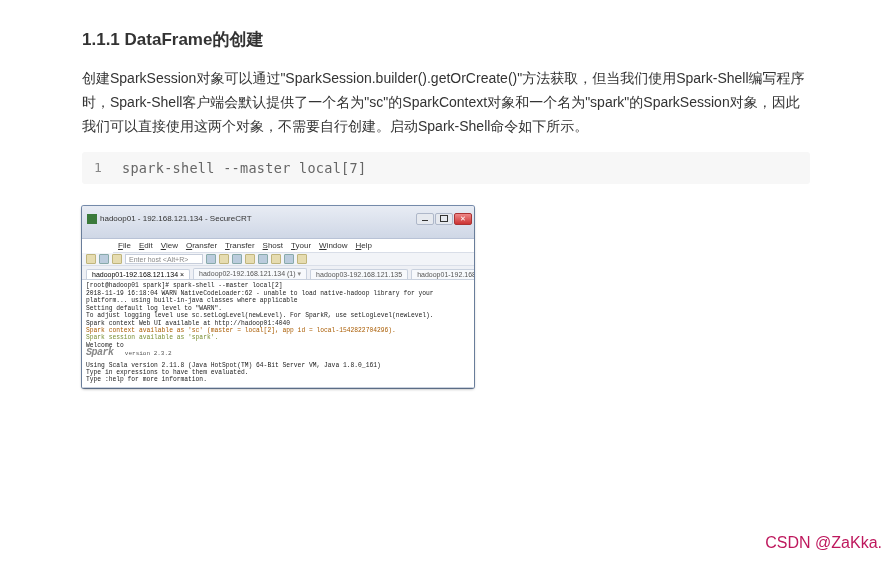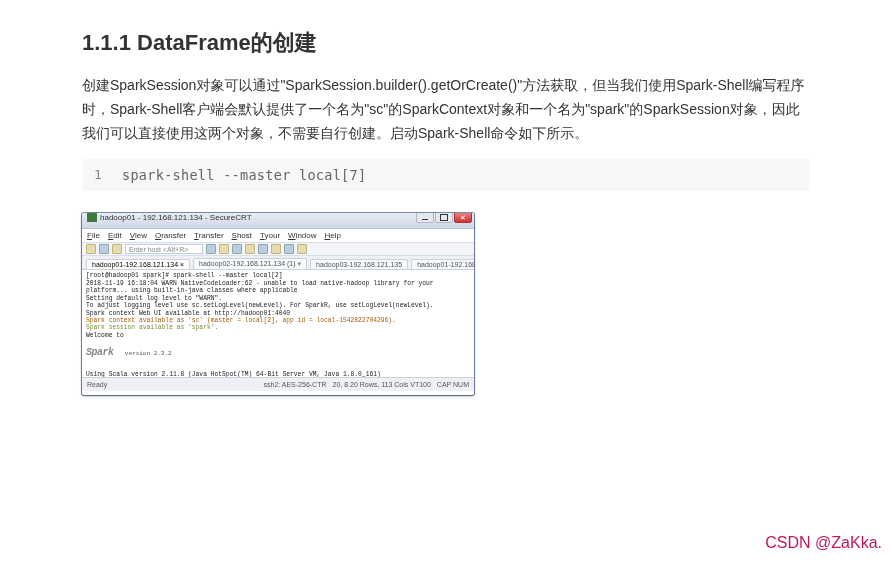--- a/index.html
+++ b/index.html
@@ -9,21 +9,21 @@
     width: 892px;
     height: 572px;
     overflow: hidden;
     position: relative;
     color: #333;
   }
   .content {
     padding: 28px 82px 10px 82px;
   }
   h3.heading {
-    font-size: 22px;
+    font-size: 17px;
     font-weight: 700;
     color: #333;
     margin-bottom: 16px;
   }
   p.para {
     font-size: 14px;
     line-height: 1.7;
     color: #333;
     margin-bottom: 14px;
   }
@@ -70,21 +70,21 @@
     width: 392px;
     height: 182px;
     margin: 2px 0 30px 0;
     box-shadow: 0 1px 3px rgba(0,0,0,0.4), 0 0 0 1px #7b92b4;
     border-radius: 2px;
     overflow: hidden;
     background: #fff;
     font-family: Tahoma, "Microsoft YaHei", sans-serif;
   }
   .titlebar {
-    height: 16px;
+    height: 33px;
     background: linear-gradient(#e8ecf4, #cfd7e6);
     border-bottom: 1px solid #b8c2d6;
     display: flex;
     align-items: center;
     justify-content: space-between;
     padding: 0 2px 7px 5px;
   }
   .title-left { display: flex; align-items: center; gap: 3px; }
   .title-icon {
     width: 10px; height: 10px;
@@ -111,20 +111,21 @@
   .wbtn.close::after { content:"✕"; font-size:7px; color:#fff; line-height:1;}
   .menubar {
     height: 14px;
     display: flex;
     gap: 8px;
     padding: 2px 5px;
     align-items: center;
     border-bottom: 1px solid #d9dee8;
     font-size: 8px;
     color: #333;
+    margin-left: 31px;
   }
   .menubar span u { text-decoration: underline; }
   .toolbar {
     height: 13px;
     display: flex;
     align-items: center;
     padding: 0 4px;
     gap: 3px;
     border-bottom: 1px solid #d9dee8;
     background: #f2f4f8;
@@ -185,21 +186,21 @@
   .terminal .cyan { color: #7a8f35; }
   .terminal .ascii-logo {
     font-family: "Courier New", monospace;
     font-size: 10px;
     line-height: 0.8;
     color: #888;
     font-style: italic;
     letter-spacing: -0.5px;
     font-weight: bold;
     display: inline-block;
-    margin: 10px 0;
+    margin: 0 0;
   }
   .terminal .version { font-size: 6px; color:#555; }
   .statusbar {
     height: 14px;
     background: #eef0f5;
     border-top: 1px solid #c9d1de;
     display: flex;
     align-items: center;
     font-size: 7px;
     color: #555;

